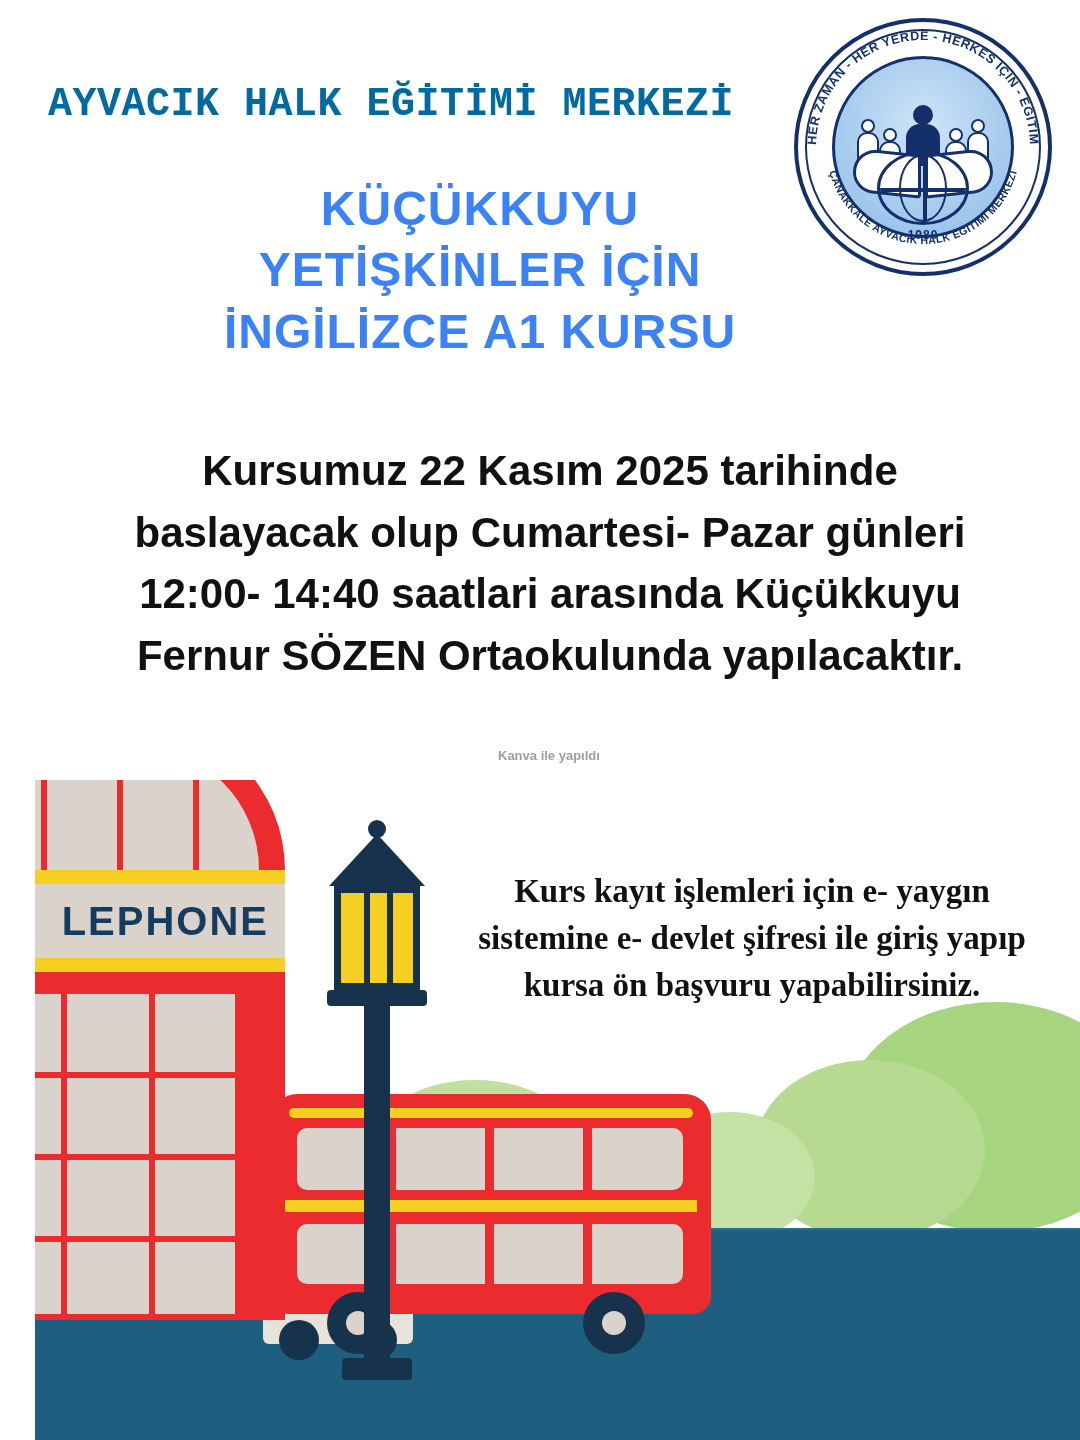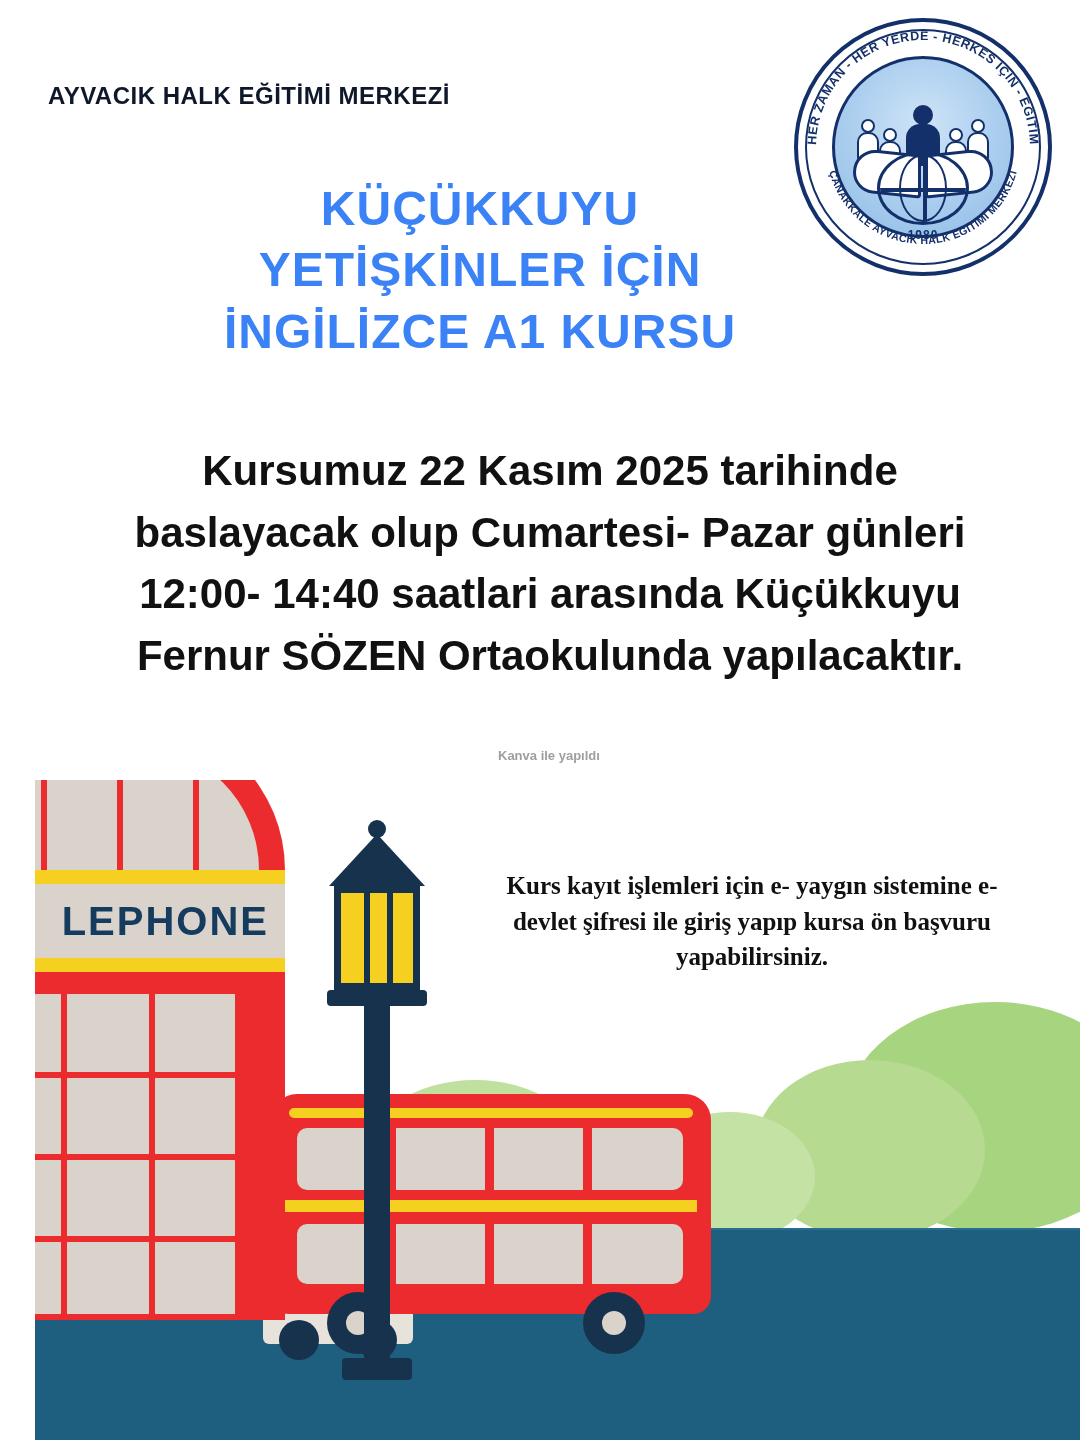--- a/index.html
+++ b/index.html
@@ -203,25 +203,26 @@
     color: #14306b;
     letter-spacing: 1px;
     margin-top: 46px;
   }
 
   
   .school-title {
     position: absolute;
     left: 48px;
     top: 82px;
-    font-size: 24px;
+    font-size: 40px;
     font-weight: bold;
-    color: #0f172a;
+    color: #0369a1;
     letter-spacing: 0.5px;
     white-space: nowrap;
+    font-family: Liberation Mono, monospace;
   }
 
   .course-title {
     position: absolute;
     left: 170px;
     top: 178px;
     width: 620px;
     text-align: center;
     color: #3b82f6;
     font-size: 48px;
@@ -255,21 +256,21 @@
     opacity: .75;
   }
 
   .register-text {
     position: absolute;
     right: 48px;
     top: 868px;
     width: 560px;
     text-align: center;
     font-family: "Liberation Serif", serif;
-    font-size: 25px;
+    font-size: 33px;
     font-weight: bold;
     line-height: 1.42;
     color: #111111;
   }
 
   .kurs-no {
     position: absolute;
     right: 60px;
     top: 1108px;
     width: 620px;

